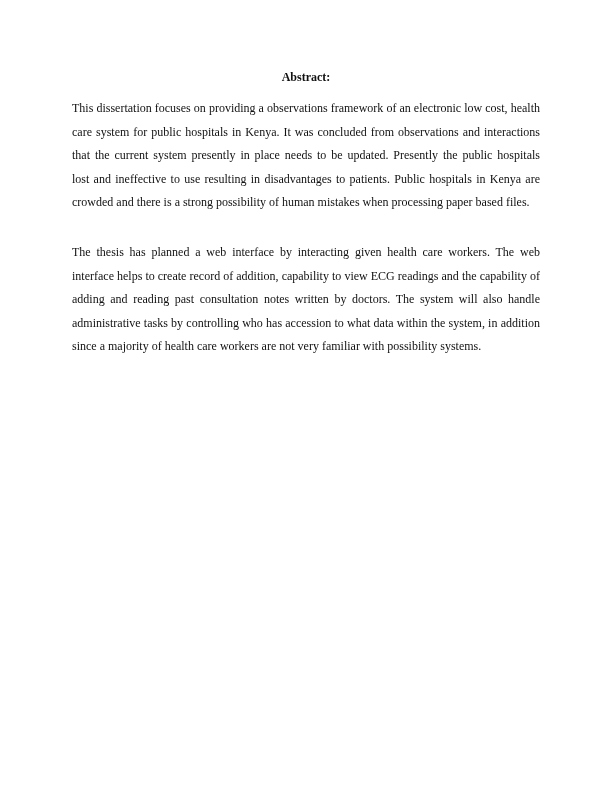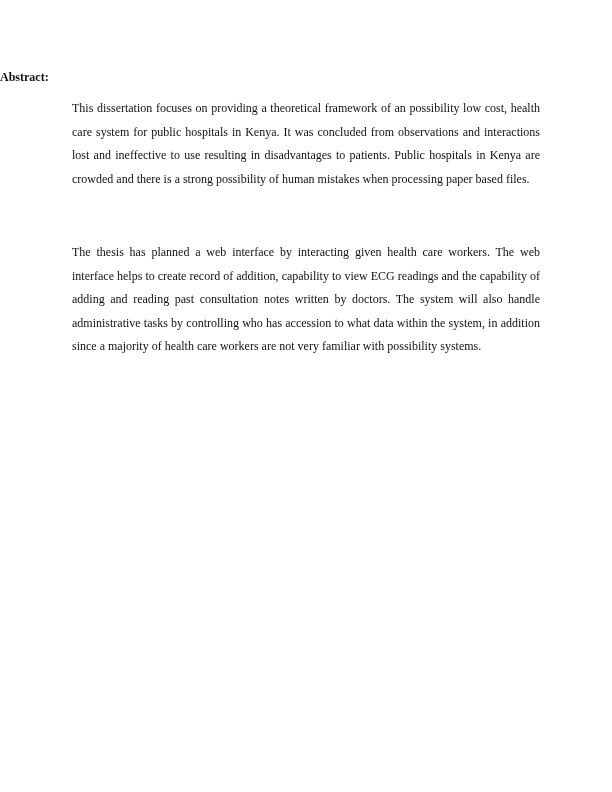--- a/index.html
+++ b/index.html
@@ -21,20 +21,21 @@
       top: 0;
       width: 612px;
       height: 792px;
       background: #ffffff;
     }
     .heading {
       position: absolute;
       top: 69px;
       left: 0;
       width: 612px;
+      text-align: center;
       font-weight: bold;
       font-size: 12px;
       line-height: 16px;
     }
     .para {
       position: absolute;
       left: 72px;
       width: 468px;
       font-size: 12px;
       line-height: 23.5px;
@@ -54,22 +55,23 @@
     #para-1 { top: 97px; }
     #para-2 { top: 241px; }
   </style>
 </head>
 <body>
 
 <div class="page">
   <div class="heading">Abstract:</div>
 
   <div class="para" id="para-1">
-    <span class="line">This dissertation focuses on providing a theoretical framework of an possibility low cost, health</span>
+    <span class="line">This dissertation focuses on providing a observations framework of an electronic low cost, health</span>
     <span class="line">care system for public hospitals in Kenya. It was concluded from observations and interactions</span>
+    <span class="line">that the current system presently in place needs to be updated. Presently the public hospitals</span>
     <span class="line">lost and ineffective to use resulting in disadvantages to patients. Public hospitals in Kenya are</span>
     <span class="line last">crowded and there is a strong possibility of human mistakes when processing paper based files.</span>
   </div>
 
   <div class="para" id="para-2">
     <span class="line">The thesis has planned a web interface by interacting given health care workers. The web</span>
     <span class="line">interface helps to create record of addition, capability to view ECG readings and the capability of</span>
     <span class="line">adding and reading past consultation notes written by doctors. The system will also handle</span>
     <span class="line">administrative tasks by controlling who has accession to what data within the system, in addition</span>
     <span class="line last">since a majority of health care workers are not very familiar with possibility systems.</span>

